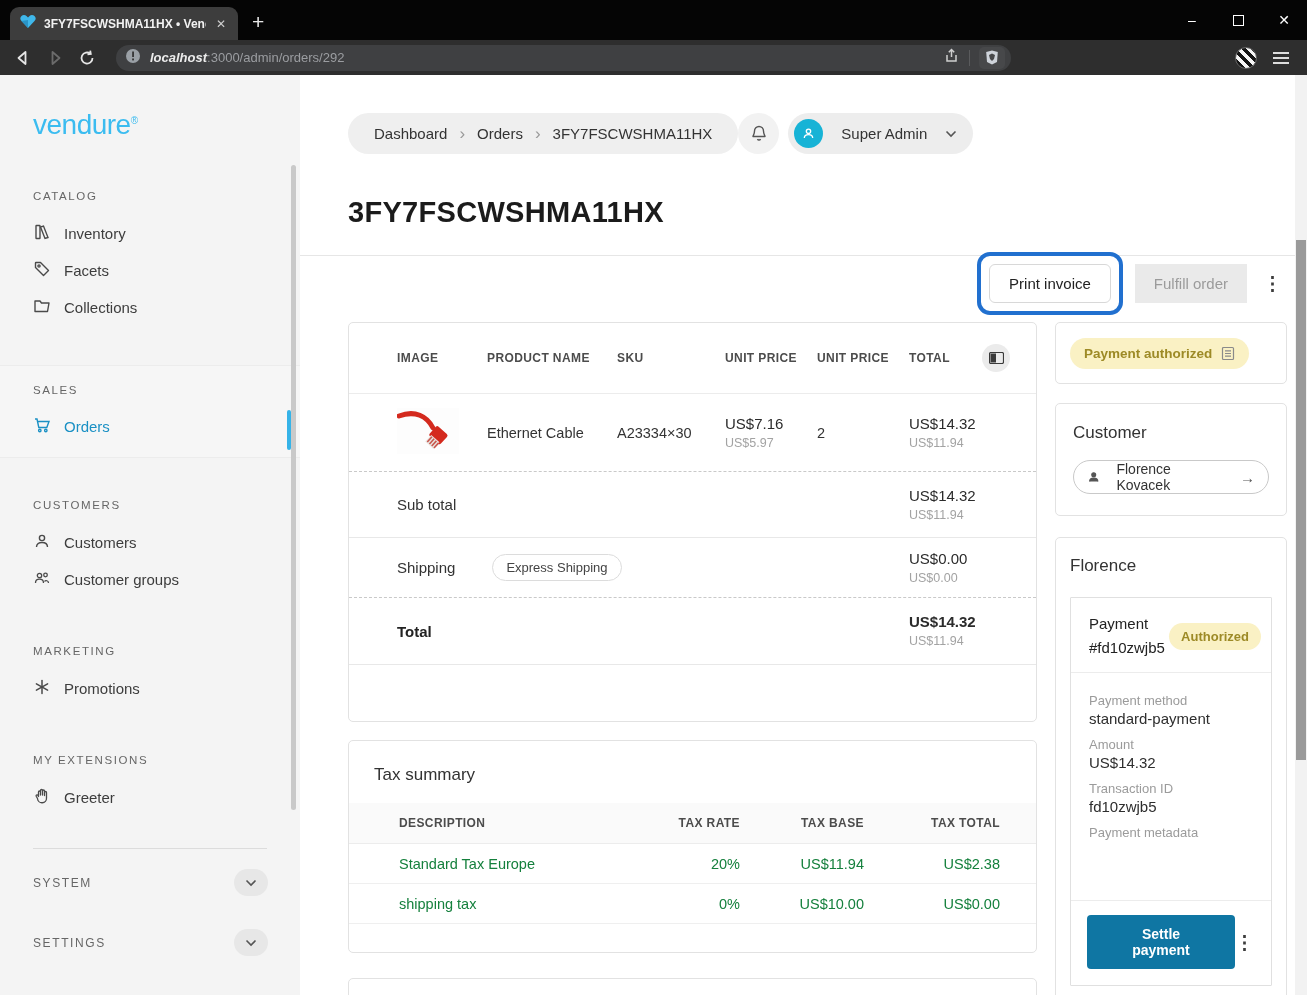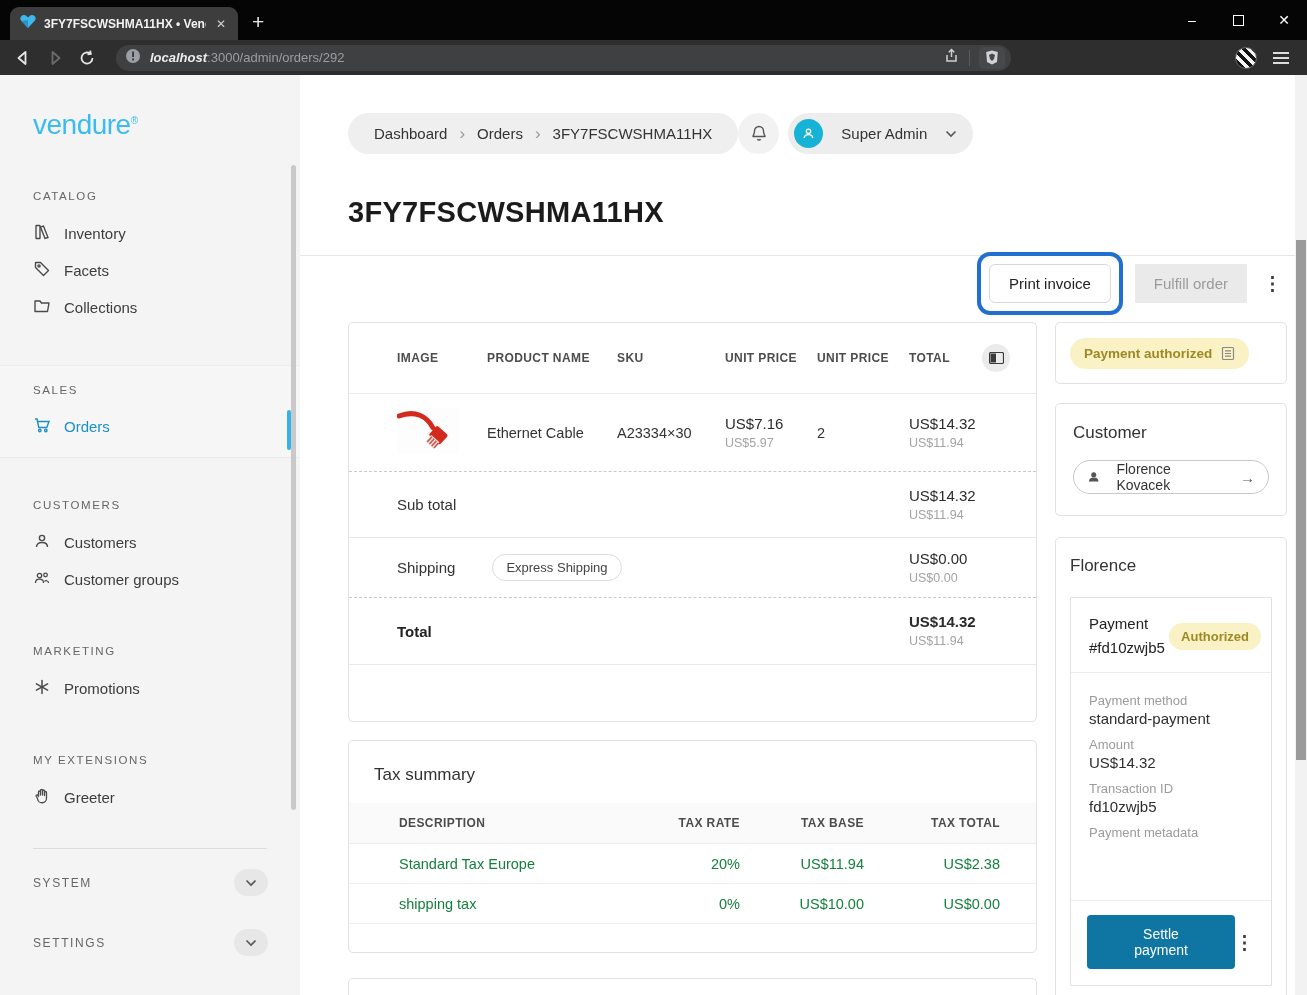--- a/index.html
+++ b/index.html
@@ -117,21 +117,21 @@
   .pay-card { margin-top:21px; padding:18px 14px 16px 14px; }
   .pay-box { margin-top:21px; border:1px solid #e0e0e0; border-radius:1px; }
   .pay-head { display:flex; align-items:center; justify-content:space-between; padding:14px 10px 12px 18px; border-bottom:1px solid #ececec; }
   .pay-name { font-size:15px; color:#222; line-height:24px; }
   .auth-badge { background:#faf1c4; border-radius:15px; padding:6px 12px; font-size:13px; font-weight:700; color:#9d8a26; }
   .pay-fields { padding:10px 18px 8px 18px; border-bottom:1px solid #ececec; }
   .f-label { font-size:13px; color:#9b9b9b; margin-top:10px; }
   .f-val { font-size:15px; color:#2e2e2e; margin-top:2px; }
   .meta-space { height:52px; }
   .pay-foot { display:flex; align-items:center; justify-content:space-between; padding:14px 16px 16px 16px; }
-  .settle-btn { background:#0f76a3; color:#fff; border:none; border-radius:4px; padding:11px 30px; font-size:14px; font-weight:400; font-family:inherit; }
+  .settle-btn { background:#0f76a3; color:#fff; border:none; border-radius:4px; padding:11px 30px; font-size:14px; font-weight:700; font-family:inherit; }
 </style>
 </head>
 <body>
 
 <div class="titlebar">
   <div class="tab">
     <span>
       <svg width="16" height="16" viewBox="0 0 16 16">
           <path d="M8 14 L1.5 7 a3.6 3.6 0 0 1 0-5 a3.4 3.4 0 0 1 5 0 L8 3.5 L9.5 2 a3.4 3.4 0 0 1 5 0 a3.6 3.6 0 0 1 0 5 Z" fill="#3fb7ea"></path>
           <path d="M8 14 L1.5 7 l6.5-1 Z" fill="#2a93c6"></path>

